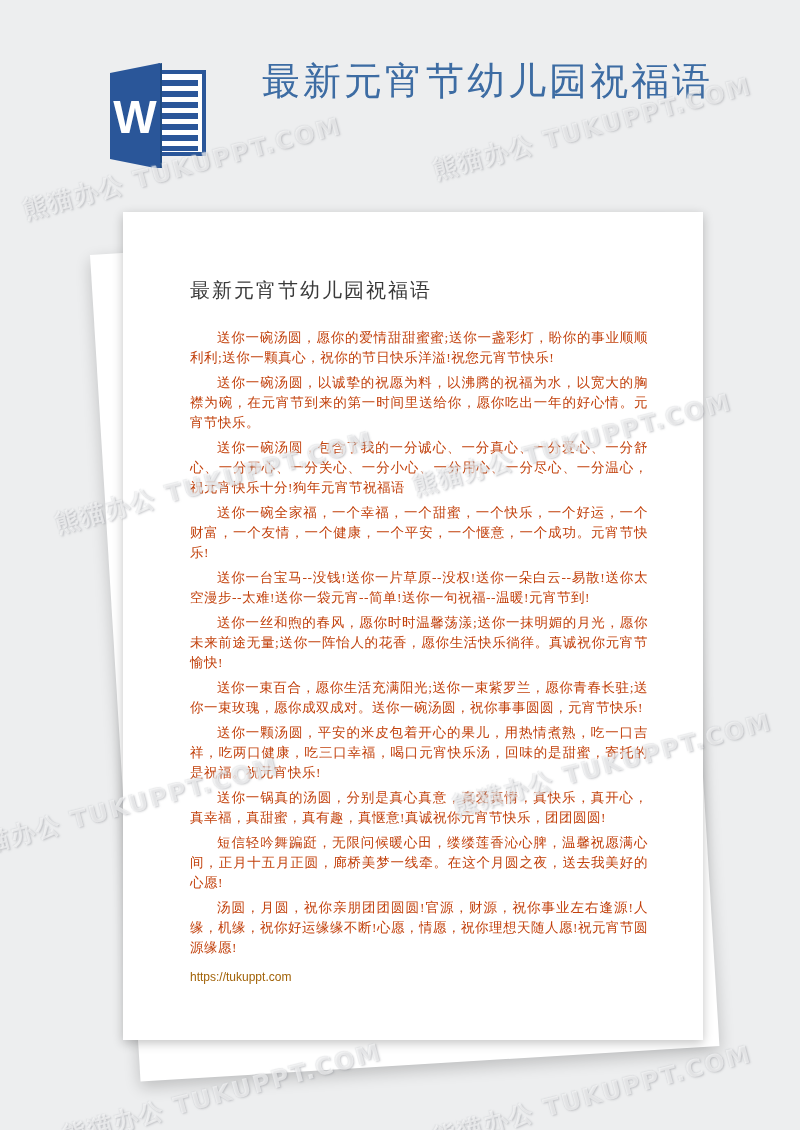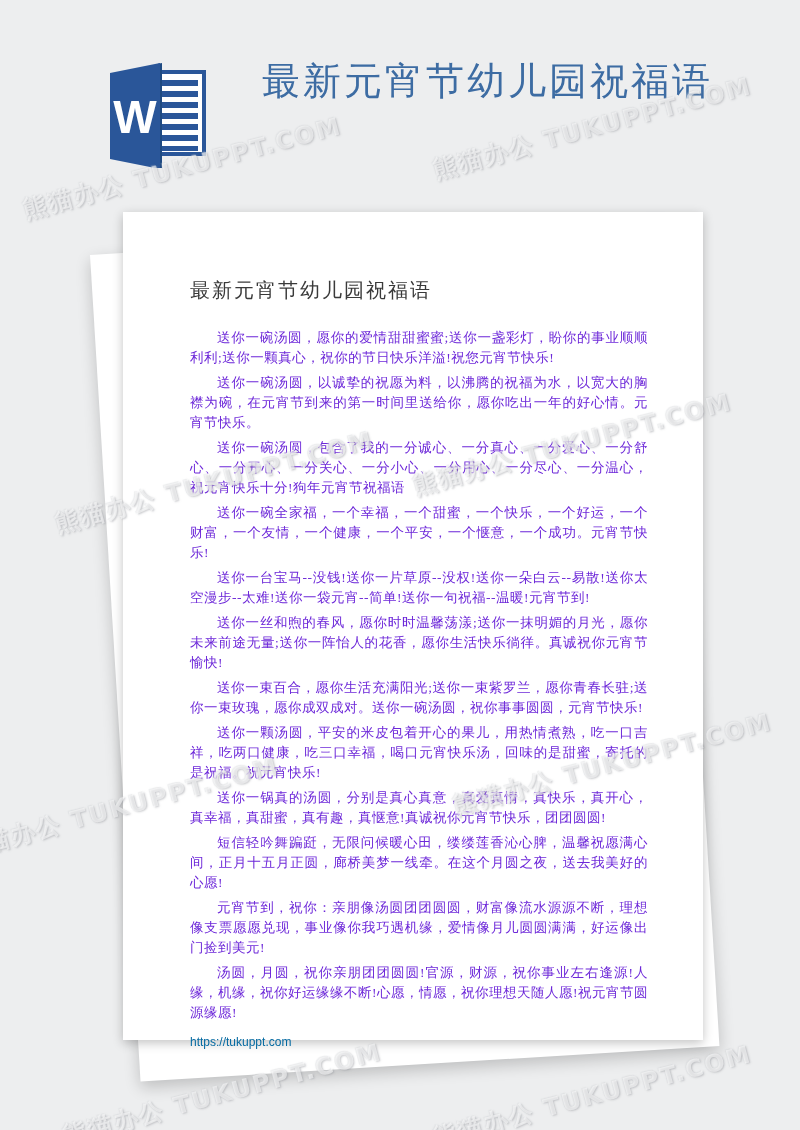--- a/index.html
+++ b/index.html
@@ -50,30 +50,30 @@
     margin:0 0 24px 0;
     font-size:20px;line-height:28px;
     font-weight:400;
     letter-spacing:2px;
     color:#3a3a3a;
     font-family:"Liberation Serif", serif;
   }
   .page-inner p{
     margin:0 0 5px 0;
     font-size:13.5px;line-height:20px;
-    color:#6d28d9;
+    color:#c2410c;
     text-indent:2em;
     text-align:justify;
     letter-spacing:0.5px;
     font-family:"Liberation Serif", serif;
   }
   .page-url{
     margin-top:12px;
     font-size:12px;
-    color:#0369a1;
+    color:#a16207;
     font-family:"Liberation Sans", sans-serif;
   }
 
   
   .watermark-layer{position:absolute;inset:0;z-index:10;pointer-events:none;}
   .wm{
     position:absolute;
     font-family:"DejaVu Sans", sans-serif;
     font-weight:700;
     font-size:24px;
@@ -128,21 +128,20 @@
       <p>送你一碗汤圆，愿你的爱情甜甜蜜蜜;送你一盏彩灯，盼你的事业顺顺利利;送你一颗真心，祝你的节日快乐洋溢!祝您元宵节快乐!</p>
       <p>送你一碗汤圆，以诚挚的祝愿为料，以沸腾的祝福为水，以宽大的胸襟为碗，在元宵节到来的第一时间里送给你，愿你吃出一年的好心情。元宵节快乐。</p>
       <p>送你一碗汤圆，包含了我的一分诚心、一分真心、一分爱心、一分舒心、一分开心、一分关心、一分小心、一分用心、一分尽心、一分温心，祝元宵快乐十分!狗年元宵节祝福语</p>
       <p>送你一碗全家福，一个幸福，一个甜蜜，一个快乐，一个好运，一个财富，一个友情，一个健康，一个平安，一个惬意，一个成功。元宵节快乐!</p>
       <p>送你一台宝马--没钱!送你一片草原--没权!送你一朵白云--易散!送你太空漫步--太难!送你一袋元宵--简单!送你一句祝福--温暖!元宵节到!</p>
       <p>送你一丝和煦的春风，愿你时时温馨荡漾;送你一抹明媚的月光，愿你未来前途无量;送你一阵怡人的花香，愿你生活快乐徜徉。真诚祝你元宵节愉快!</p>
       <p>送你一束百合，愿你生活充满阳光;送你一束紫罗兰，愿你青春长驻;送你一束玫瑰，愿你成双成对。送你一碗汤圆，祝你事事圆圆，元宵节快乐!</p>
       <p>送你一颗汤圆，平安的米皮包着开心的果儿，用热情煮熟，吃一口吉祥，吃两口健康，吃三口幸福，喝口元宵快乐汤，回味的是甜蜜，寄托的是祝福。祝元宵快乐!</p>
       <p>送你一锅真的汤圆，分别是真心真意，真爱真情，真快乐，真开心，真幸福，真甜蜜，真有趣，真惬意!真诚祝你元宵节快乐，团团圆圆!</p>
       <p>短信轻吟舞蹁跹，无限问候暖心田，缕缕莲香沁心脾，温馨祝愿满心间，正月十五月正圆，廊桥美梦一线牵。在这个月圆之夜，送去我美好的心愿!</p>
-      <p>元宵节到，祝你：亲朋像汤圆团团圆圆，财富像流水源源不断，理想像支票愿愿兑现，事业像你我巧遇机缘，爱情像月儿圆圆满满，好运像出门捡到美元!</p>
       <p>汤圆，月圆，祝你亲朋团团圆圆!官源，财源，祝你事业左右逢源!人缘，机缘，祝你好运缘缘不断!心愿，情愿，祝你理想天随人愿!祝元宵节圆源缘愿!</p>
       <div class="page-url">https://tukuppt.com</div>
     </div>
   </div>
 
   <div class="watermark-layer">
     <span class="wm wm1">熊猫办公 TUKUPPT.COM</span>
     <span class="wm wm2">熊猫办公 TUKUPPT.COM</span>
     <span class="wm wm3">熊猫办公 TUKUPPT.COM</span>
     <span class="wm wm4">熊猫办公 TUKUPPT.COM</span>

